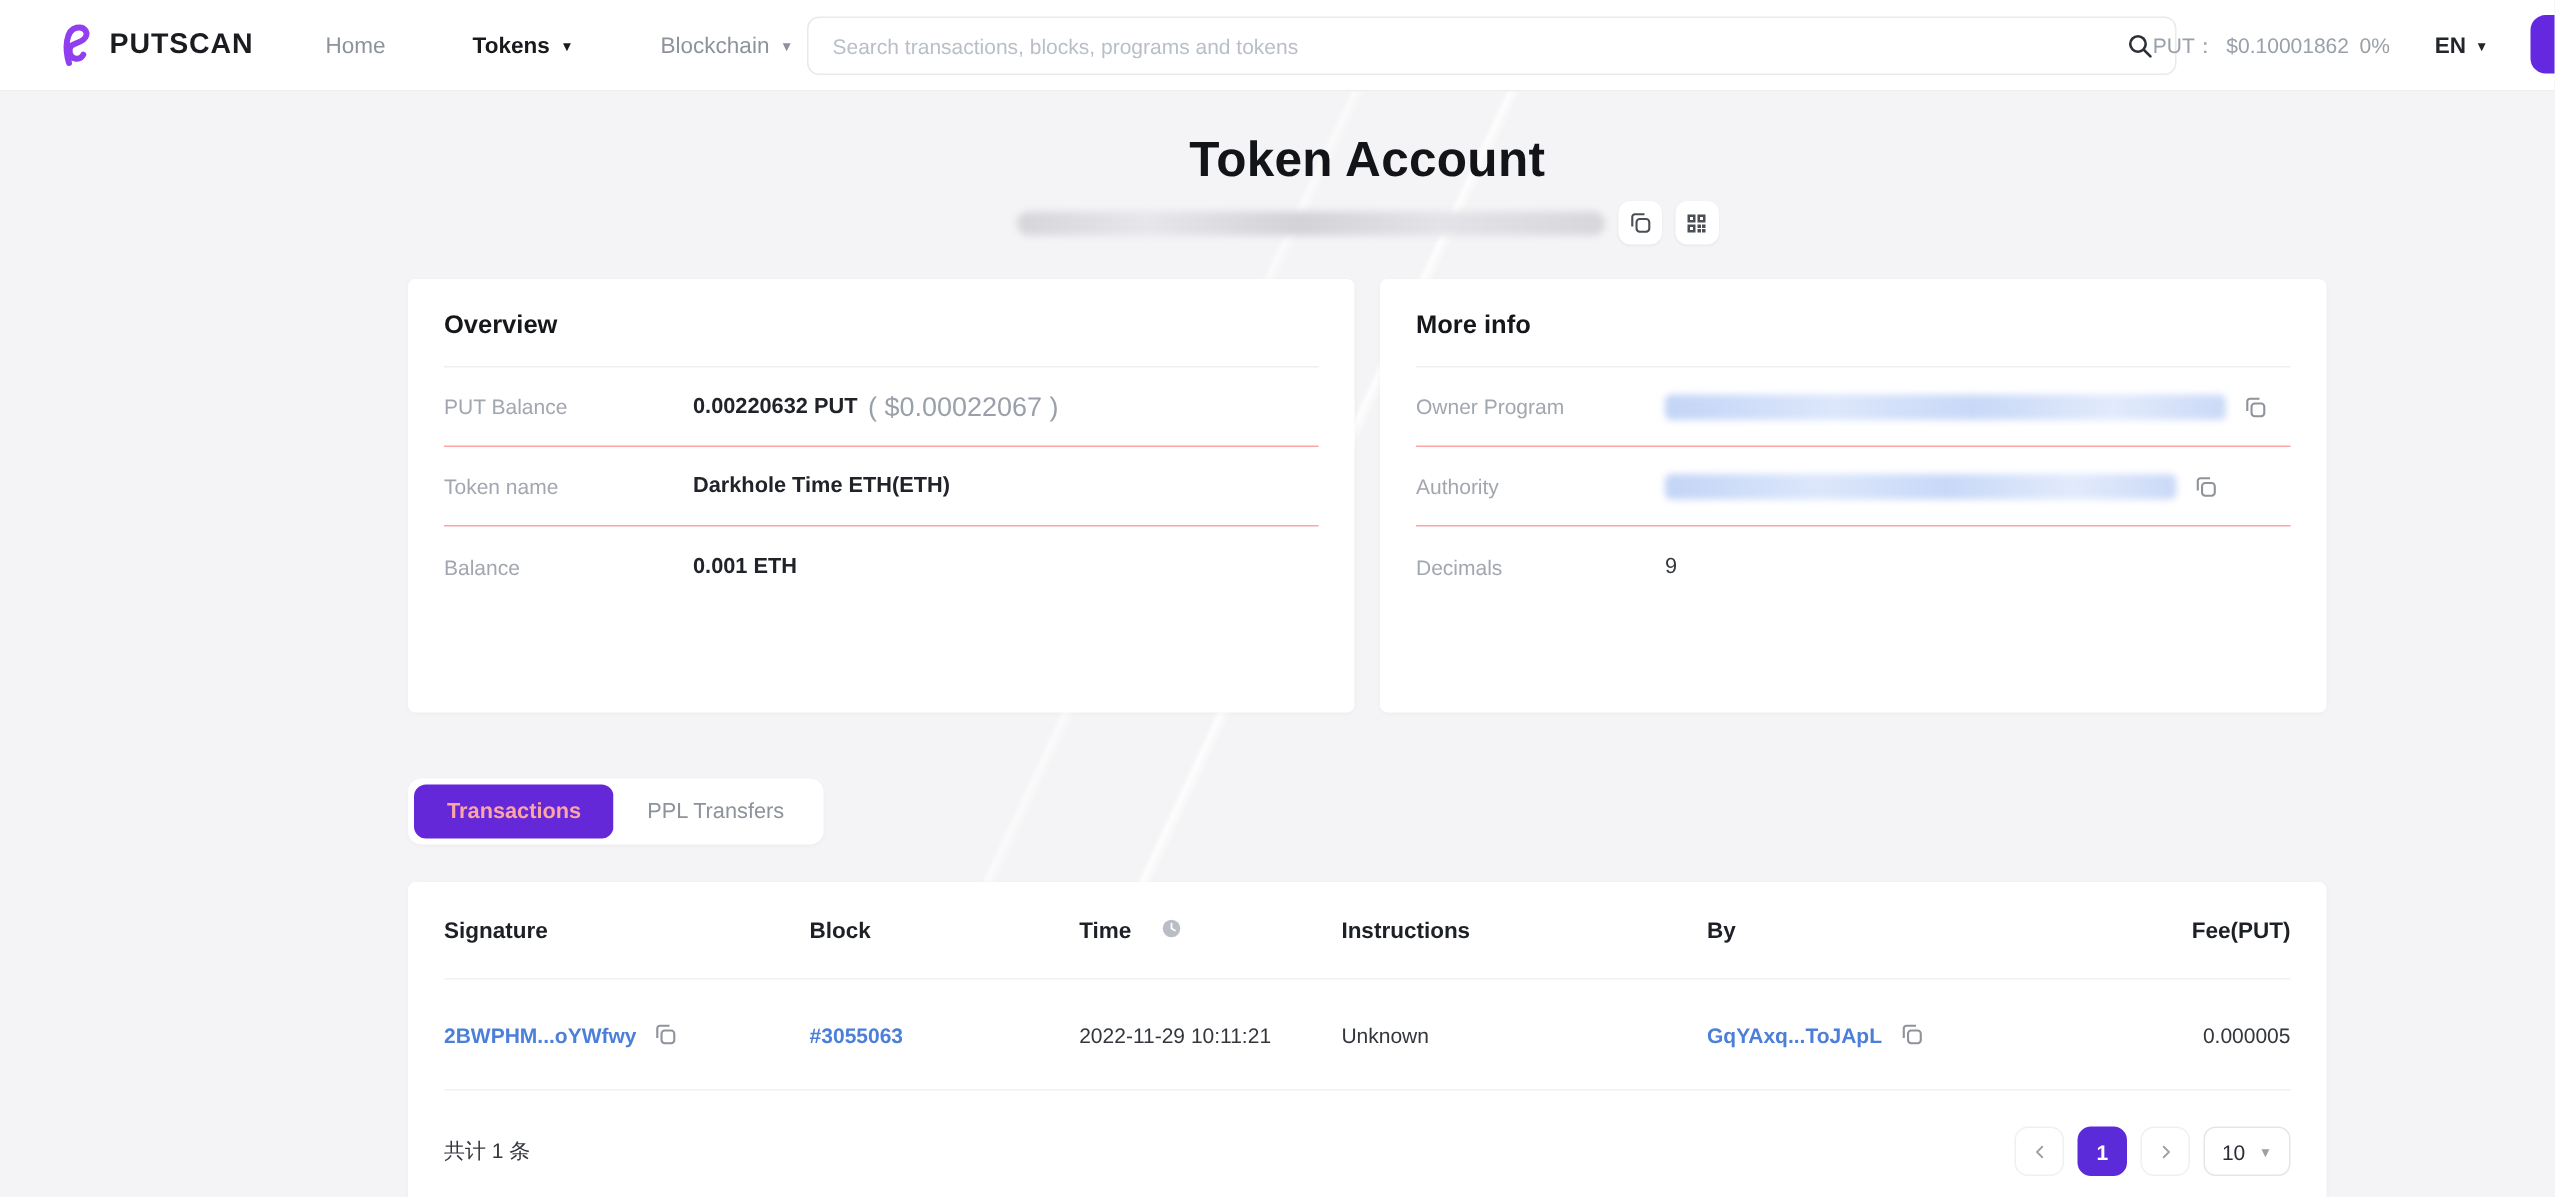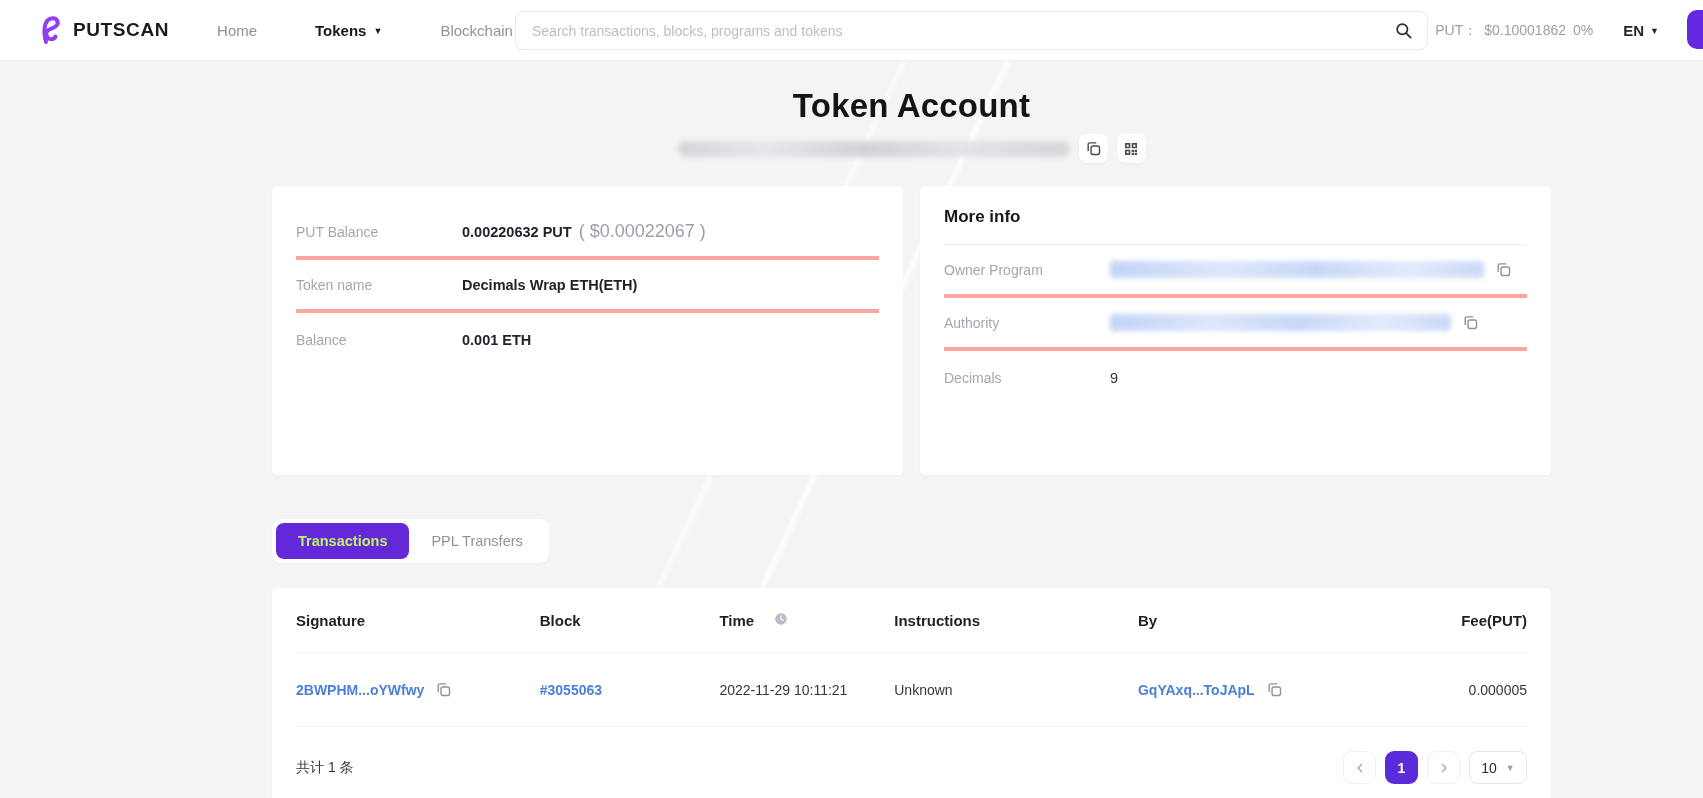--- a/index.html
+++ b/index.html
@@ -15,54 +15,54 @@
   }
 
   
   .topbar { position: relative; height: 61px; background: #fff; border-bottom: 1px solid #ededf0; display: flex; align-items: center; padding-left: 38px; }
   .logo { display: flex; align-items: center; gap: 9px; cursor: pointer; }
   .logo-text { font-size: 19px; font-weight: bold; letter-spacing: .6px; color: #1a1c20; }
   .nav { display: flex; align-items: center; margin-left: 48px; }
   .nav-item { display: flex; align-items: center; gap: 7px; font-size: 15px; color: #8d939b; margin-right: 58px; cursor: pointer; white-space: nowrap; }
   .nav-item.active { color: #17191d; font-weight: bold; }
   .caret { font-size: 9px; line-height: 1; transform: translateY(1px); }
-  .search-wrap { position: absolute; left: 515px; top: 11px; width: 913px; height: 39px; border: 1px solid #e9e9ee; border-radius: 8px; background: #fff; display: flex; align-items: center; padding: 0 14px 0 16px; }
+  .search-wrap { position: absolute; left: 538px; top: 11px; width: 913px; height: 39px; border: 1px solid #e9e9ee; border-radius: 8px; background: #fff; display: flex; align-items: center; padding: 0 14px 0 16px; }
   .search-input { flex: 1; border: none; outline: none; font-size: 14px; color: #333; background: transparent; font-family: "Liberation Sans", sans-serif; }
   .search-input::placeholder { color: #b9bfc7; }
   .header-right { position: absolute; right: 44px; top: 0; height: 61px; display: flex; align-items: center; gap: 30px; }
   .put-price { font-size: 14px; color: #9aa0a9; display: flex; gap: 7px; white-space: nowrap; }
   .lang { font-size: 15px; color: #23262b; font-weight: 600; display: flex; align-items: center; gap: 6px; cursor: pointer; }
   .corner-btn { position: absolute; right: -18px; top: 10px; width: 34px; height: 39px; background: #6428e0; border-radius: 10px; cursor: pointer; }
 
   
   .container { width: 1279px; margin-left: 272px; }
   .page-title { margin-top: 26px; text-align: center; font-size: 33px; font-weight: bold; color: #121418; letter-spacing: .2px; }
   .addr-row { display: flex; align-items: center; justify-content: center; gap: 9px; margin-top: 9px; height: 29px; }
   .blur-gray { width: 392px; height: 16px; border-radius: 8px; filter: blur(2.5px); background: linear-gradient(90deg,#d6d6da 0%,#e7e7eb 22%,#d2d2d7 48%,#e4e4e8 72%,#d7d7db 100%); }
   .icon-btn { width: 29px; height: 29px; background: #fff; border-radius: 8px; display: flex; align-items: center; justify-content: center; color: #4a4e55; box-shadow: 0 1px 2px rgba(20,22,30,.05); cursor: pointer; }
 
   
   .cards { display: flex; gap: 17px; margin-top: 23px; }
   .card { background: #fff; border-radius: 5px; flex: 1; padding: 21px 24px 0; height: 289px; box-shadow: 0 1px 3px rgba(25,28,40,.03); }
   .card-title { font-size: 17px; font-weight: bold; color: #15171b; padding-bottom: 17px; border-bottom: 1px solid #efeff2; }
-  .info-row { display: flex; align-items: center; min-height: 53px; border-bottom: 4px solid #fca5a5; font-size: 14px; }
+  .info-row { display: flex; align-items: center; min-height: 53px; border-bottom: 1px solid #fca5a5; font-size: 14px; }
   .info-row.last { border-bottom: none; }
   .row-label { width: 166px; color: #a2a7af; flex-shrink: 0; }
   .row-value { font-weight: bold; color: #202329; font-size: 14.5px; }
   .muted { color: #9aa0a9; font-weight: normal; margin-left: 7px; font-size: 18px; }
   .blur-blue { height: 17px; border-radius: 4px; filter: blur(2.5px); background: linear-gradient(90deg,#c3d4f6 0%,#dce7fb 30%,#c8d8f7 55%,#e2ebfc 80%,#cbd9f7 100%); }
   .w-addr   { width: 353px; }
   .w-owner  { width: 374px; }
   .w-auth   { width: 341px; }
   .copy-plain { color: #8f949c; margin-left: 11px; cursor: pointer; display: inline-flex; }
 
   
   .tabs { display: inline-flex; background: #fff; border-radius: 9px; margin-top: 44px; padding: 4px; box-shadow: 0 1px 3px rgba(25,28,40,.03); }
   .tab { font-size: 14.5px; padding: 10px 22px; border-radius: 8px; cursor: pointer; white-space: nowrap; }
-  .tab.active { background: #6428d9; color: #bef264; font-weight: bold; }
+  .tab.active { background: #6428d9; color: #fca5a5; font-weight: bold; }
   .tab.inactive { color: #8d939b; background: #fff; }
 
   
   .table-card { background: #fff; border-radius: 5px; margin-top: 25px; padding: 0 24px; box-shadow: 0 1px 3px rgba(25,28,40,.03); }
   .tgrid { display: grid; grid-template-columns: 19.8% 14.6% 14.2% 19.8% 19.8% 1fr; align-items: center; }
   .thead { height: 65px; border-bottom: 1px solid #f1f1f4; font-size: 15px; font-weight: 600; color: #1d2025; }
   .th-time { display: flex; align-items: flex-start; gap: 20px; }
   .trow { height: 74px; border-bottom: 1px solid #f1f1f4; font-size: 14px; color: #33373d; }
   .cell-right { text-align: right; }
   .link { color: #4b7fd9; font-weight: 600; text-decoration: none; cursor: pointer; }
@@ -153,30 +153,31 @@
         <path d="M3 13h8v8H3z M5.5 15.5v3h3v-3z"></path>
         <path d="M13 13h3.5v3.5H13z M17.5 13H21v3.5h-3.5z M13 17.5h3.5V21H13z M17.5 17.5H21V21h-3.5z"></path>
       </svg>
     </span>
   </div>
 
   
   <section class="cards">
 
     <div class="card">
+      <div class="card-title">Overview</div>
 
       <div class="info-row">
         <span class="row-label">PUT Balance</span>
         <span class="row-value">0.00220632 PUT</span>
         <span class="muted">( $0.00022067 )</span>
       </div>
 
       <div class="info-row">
         <span class="row-label">Token name</span>
-        <span class="row-value">Decimals Wrap ETH(ETH)</span>
+        <span class="row-value">Darkhole Time ETH(ETH)</span>
       </div>
 
 
       <div class="info-row last">
         <span class="row-label">Balance</span>
         <span class="row-value">0.001 ETH</span>
       </div>
     </div>
 
     <div class="card">

